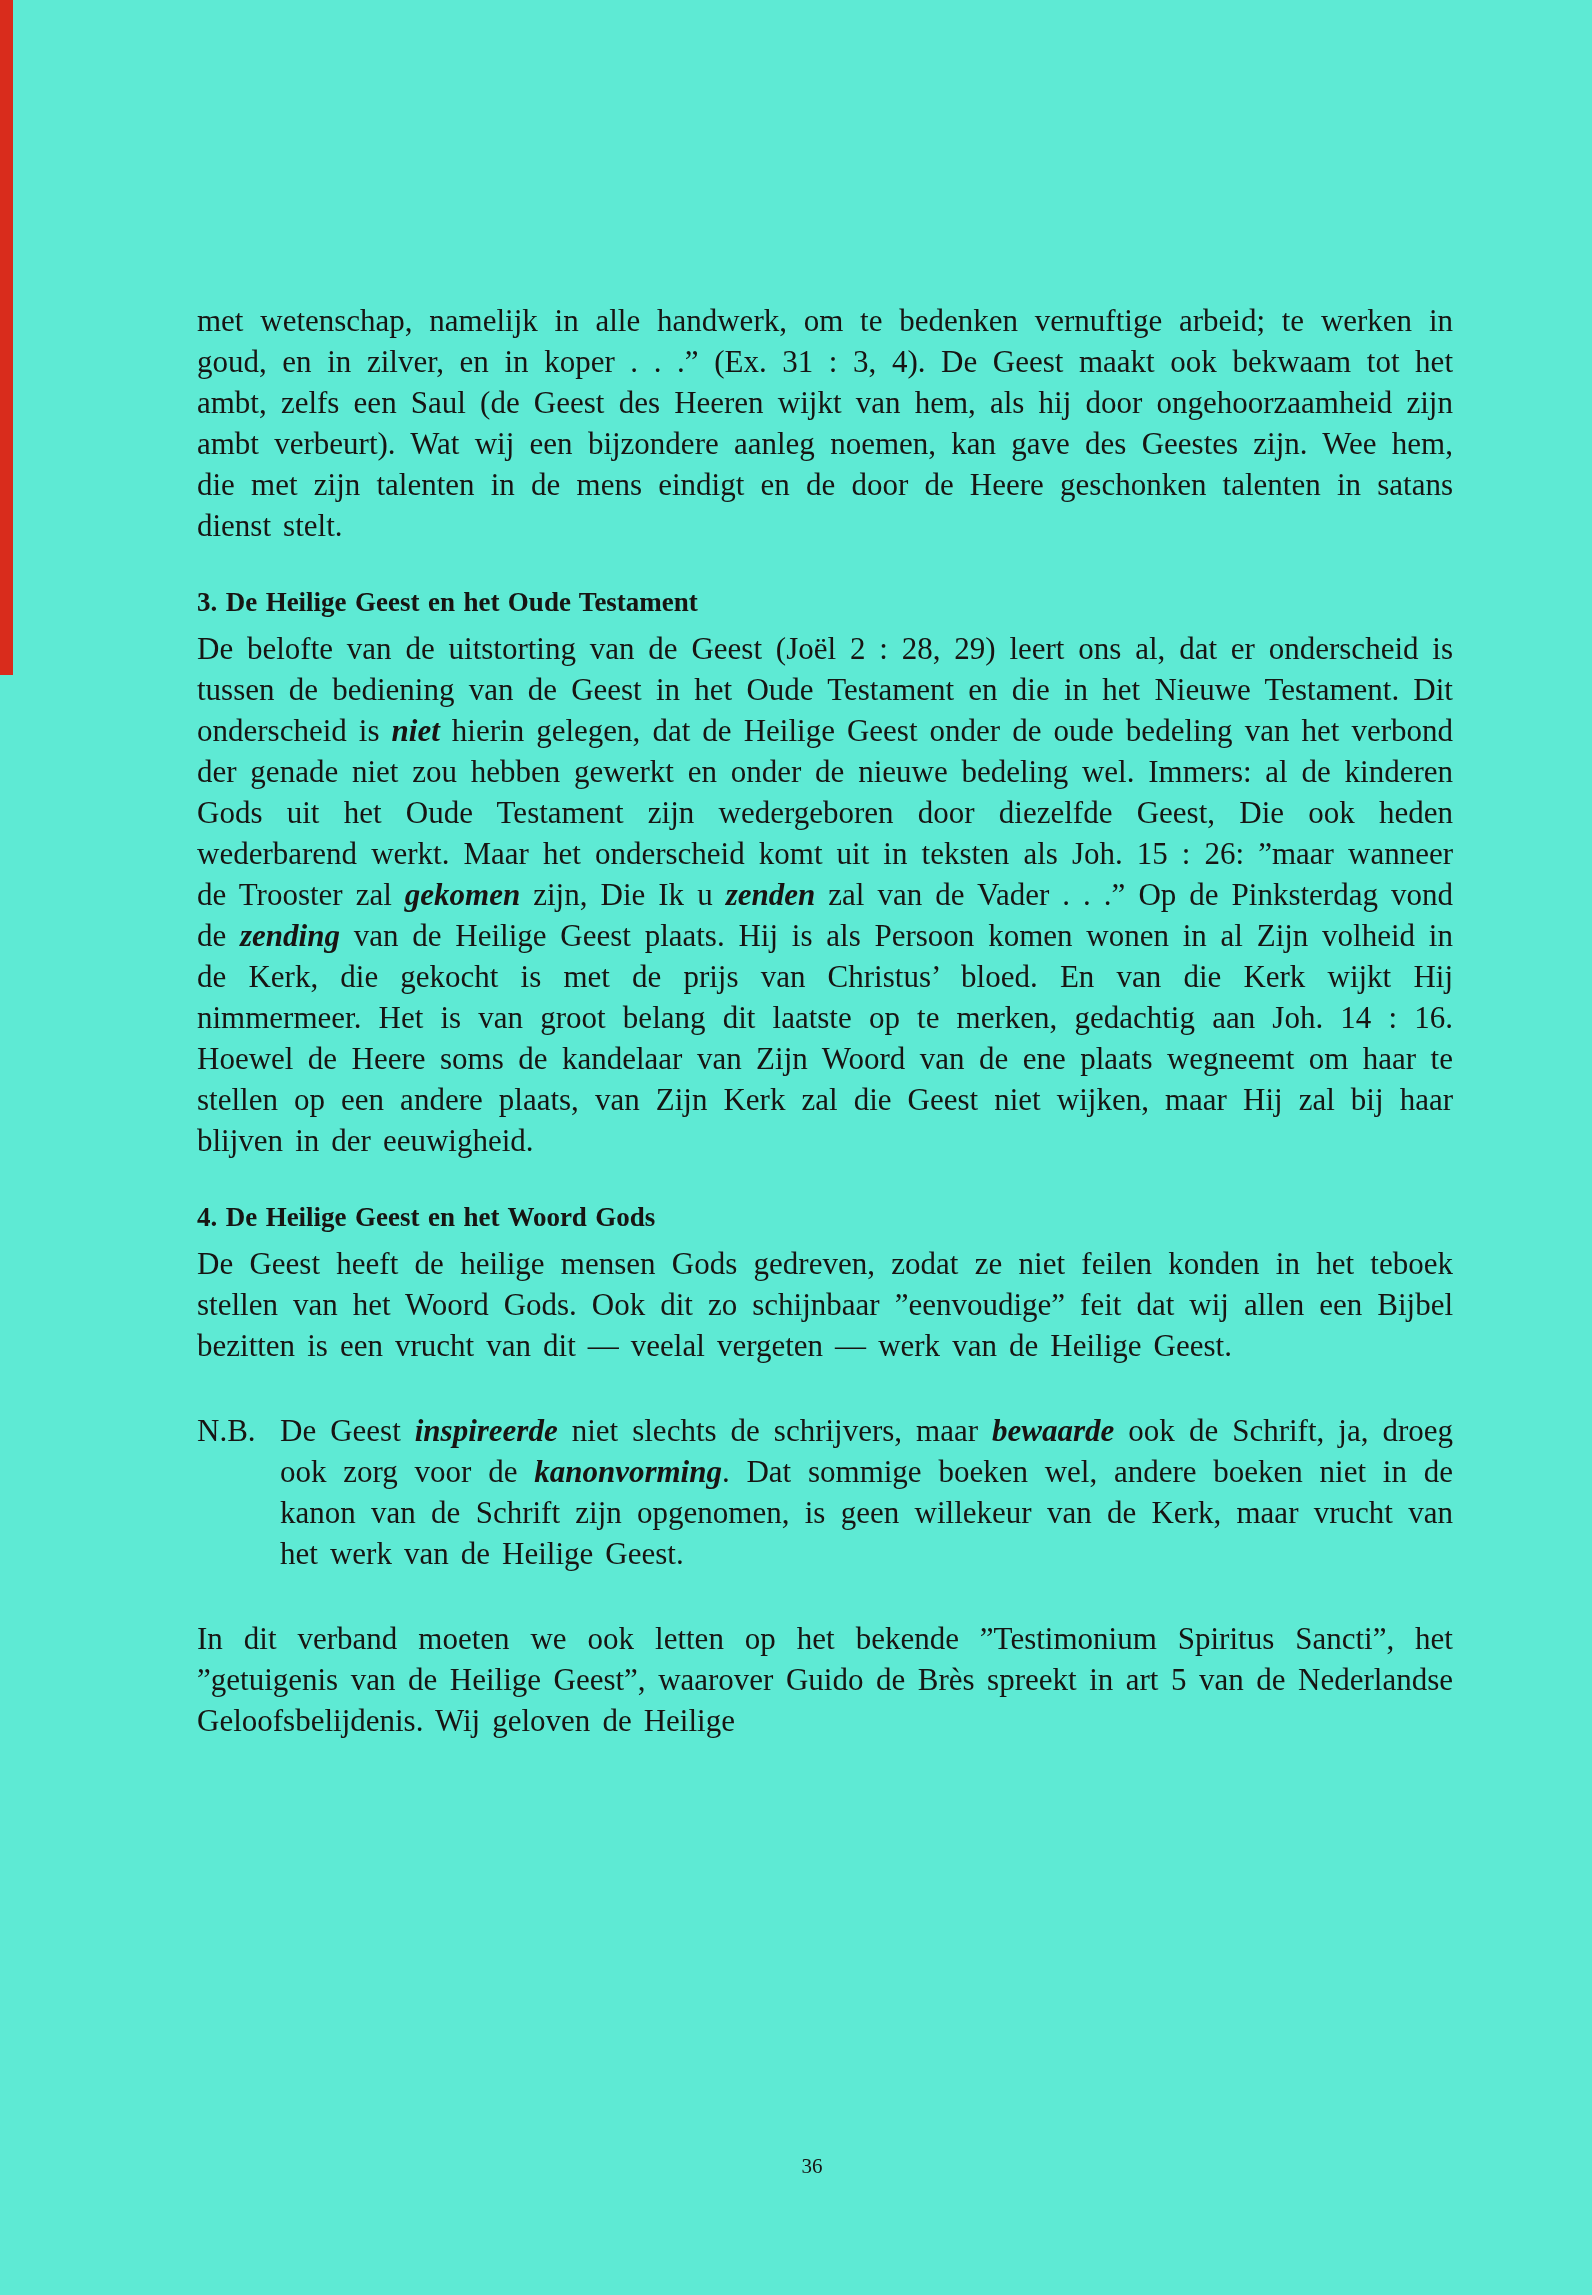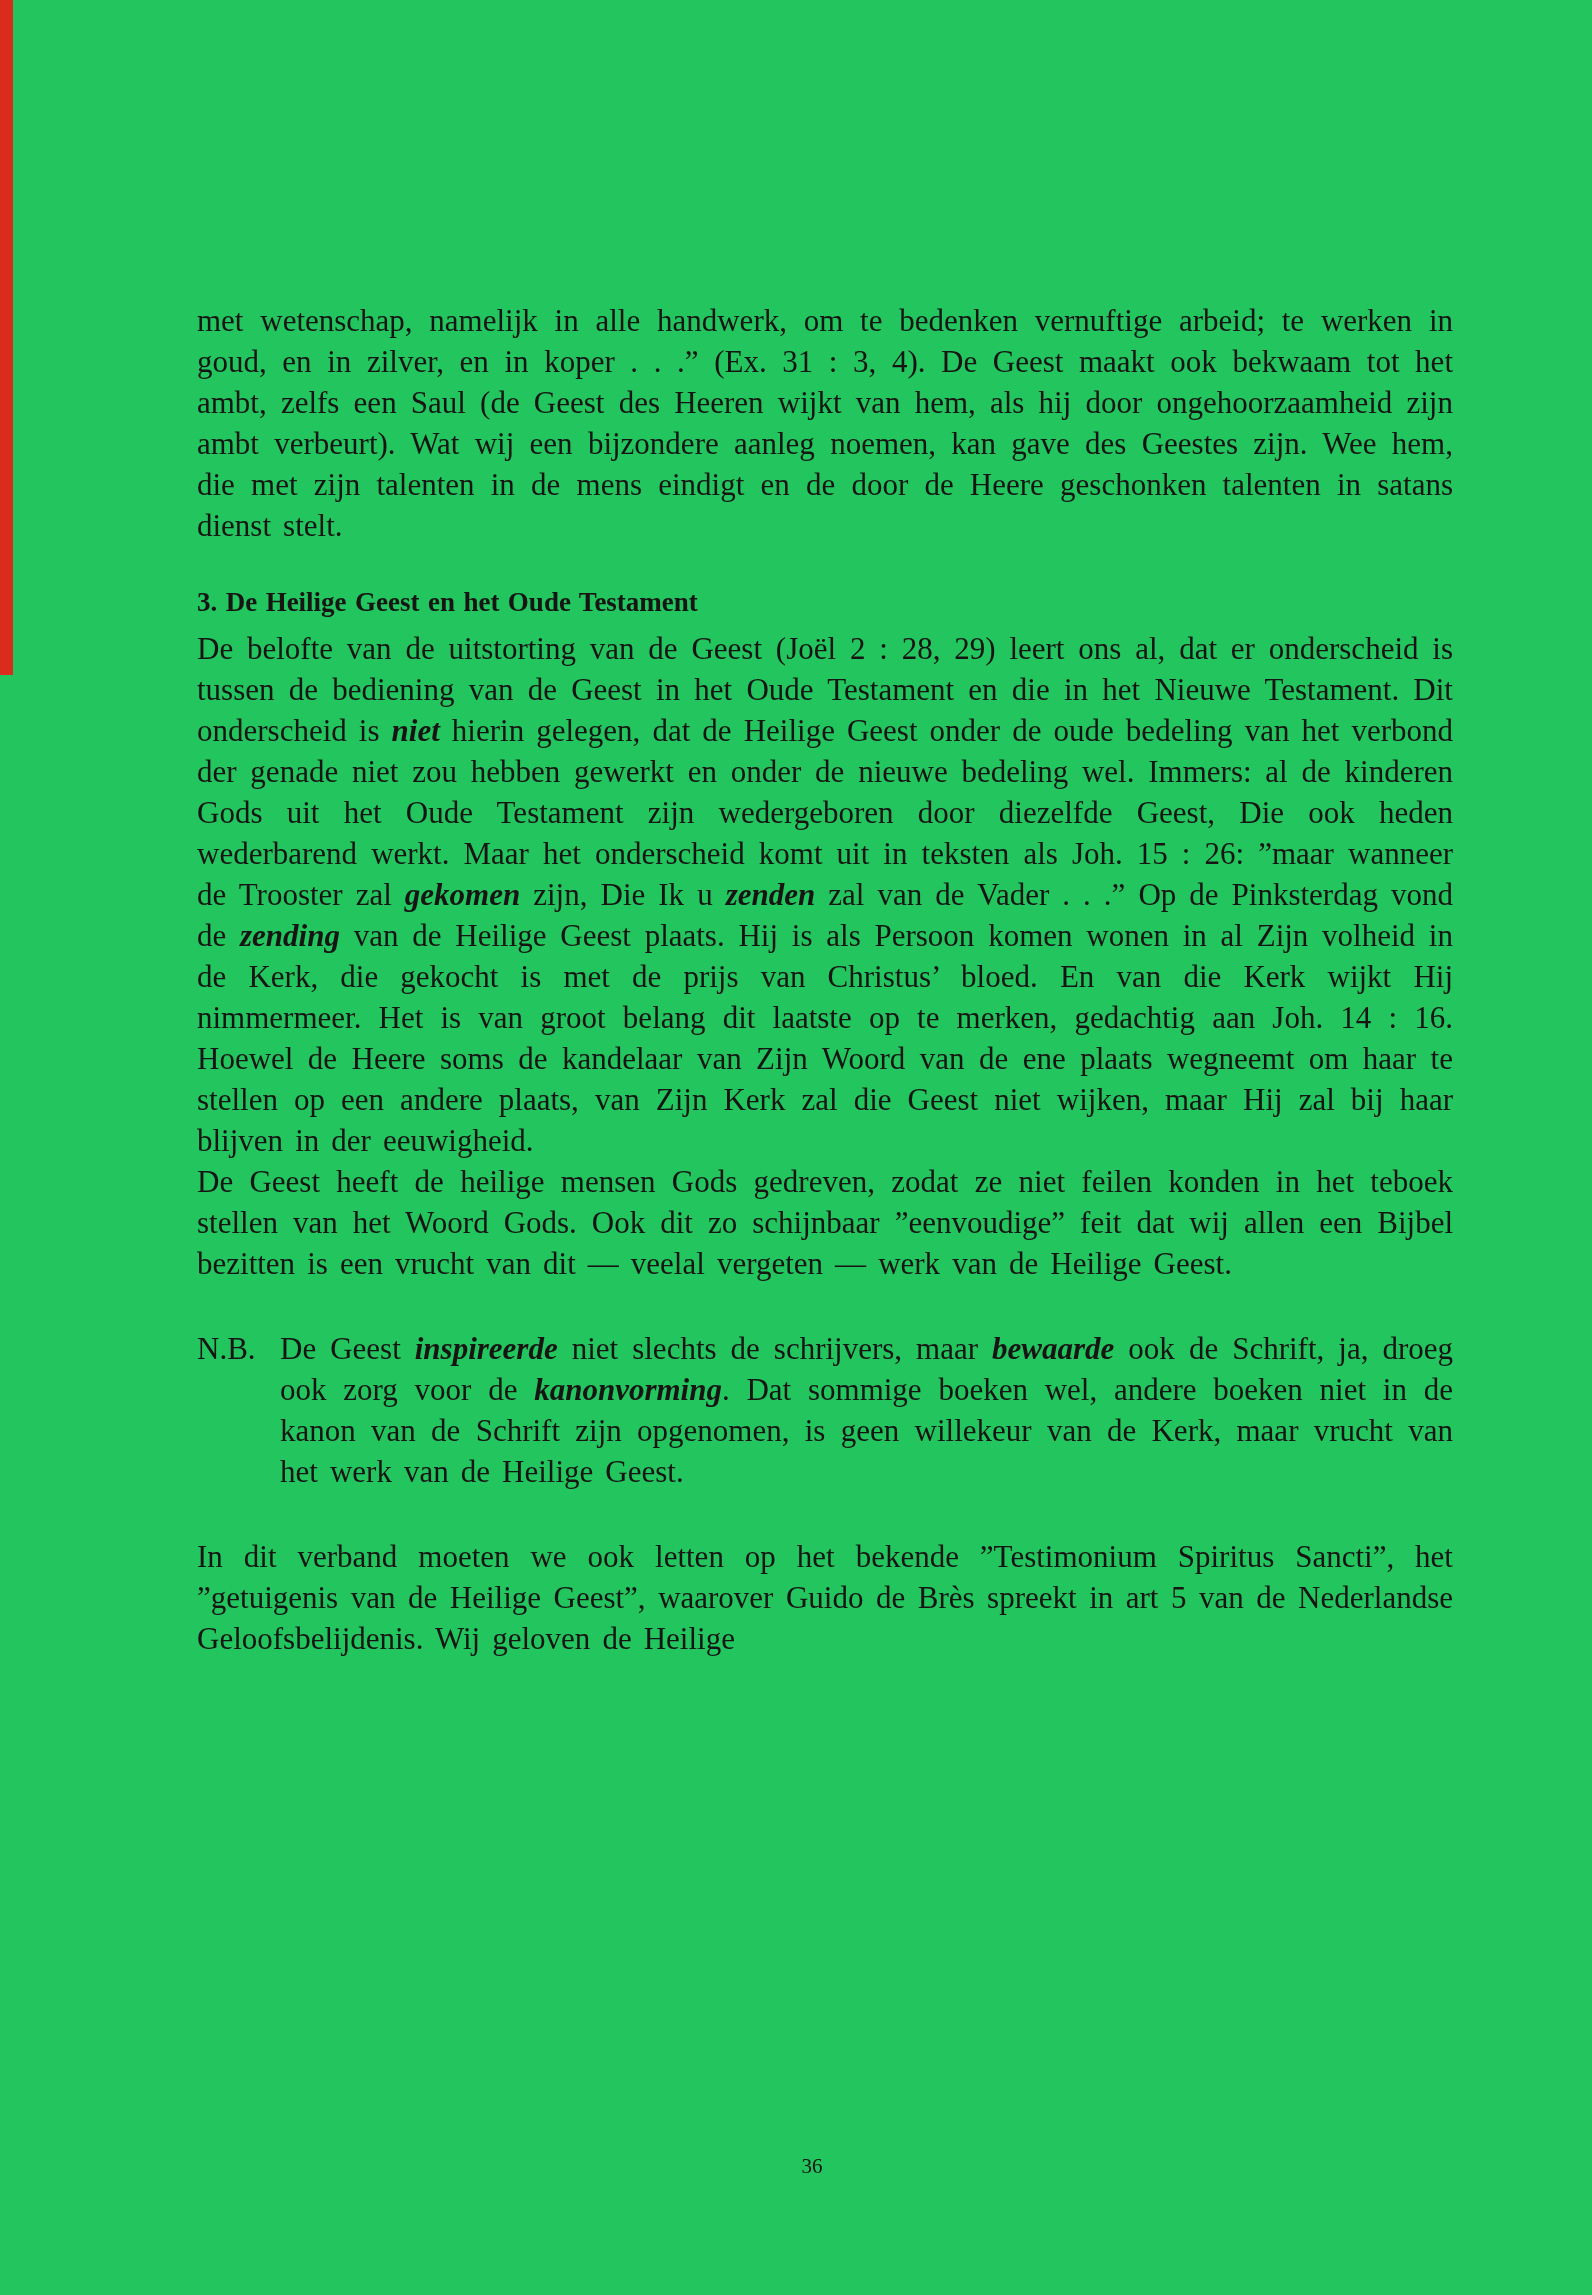--- a/index.html
+++ b/index.html
@@ -8,21 +8,21 @@
     width: 1592px;
     height: 2295px;
     position: relative;
     background: #ffffff;
     font-family: "Liberation Serif", "DejaVu Serif", serif;
     color: #171513;
   }
   .page {
     position: absolute;
     inset: 0;
-    background: #22c55e;
+    background: #5eead4;
     overflow: hidden;
   }
   .scan-strip {
     position: absolute;
     left: 0;
     top: 0;
     width: 13px;
     height: 675px;
     background: #d92c1c;
   }
@@ -71,20 +71,21 @@
   <div class="scan-strip"></div>
 
   <div class="text-block">
 
     <p class="para"><span>met wetenschap, namelijk in alle handwerk, om te bedenken vernuftige arbeid; te werken in goud, en in zilver, en in koper . . .” (Ex. 31 : 3, 4). De Geest maakt ook bekwaam tot het ambt, zelfs een Saul (de Geest des Heeren wijkt van hem, als hij door ongehoorzaamheid zijn ambt verbeurt). Wat wij een bijzondere aanleg noemen, kan gave des Geestes zijn. Wee hem, die met zijn talenten in de mens eindigt en de door de Heere geschonken talenten in satans dienst stelt.</span></p>
 
     <h2 class="heading">3. De Heilige Geest en het Oude Testament</h2>
 
     <p class="para"><span>De belofte van de uitstorting van de Geest (Joël 2 : 28, 29) leert ons al, dat er onderscheid is tussen de bediening van de Geest in het Oude Testament en die in het Nieuwe Testament. Dit onderscheid is </span><em>niet</em><span> hierin gelegen, dat de Heilige Geest onder de oude bedeling van het verbond der genade niet zou hebben gewerkt en onder de nieuwe bedeling wel. Immers: al de kinderen Gods uit het Oude Testament zijn wedergeboren door diezelfde Geest, Die ook heden wederbarend werkt. Maar het onderscheid komt uit in teksten als Joh. 15 : 26: ”maar wanneer de Trooster zal </span><em>gekomen</em><span> zijn, Die Ik u </span><em>zenden</em><span> zal van de Vader . . .” Op de Pinksterdag vond de </span><em>zending</em><span> van de Heilige Geest plaats. Hij is als Persoon komen wonen in al Zijn volheid in de Kerk, die gekocht is met de prijs van Christus’ bloed. En van die Kerk wijkt Hij nimmermeer. Het is van groot belang dit laatste op te merken, gedachtig aan Joh. 14 : 16. Hoewel de Heere soms de kandelaar van Zijn Woord van de ene plaats wegneemt om haar te stellen op een andere plaats, van Zijn Kerk zal die Geest niet wijken, maar Hij zal bij haar blijven in der eeuwigheid.</span></p>
 
+    <h2 class="heading">4. De Heilige Geest en het Woord Gods</h2>
 
 
 
     <p class="para"><span>De Geest heeft de heilige mensen Gods gedreven, zodat ze niet feilen konden in het teboek stellen van het Woord Gods. Ook dit zo schijnbaar ”eenvoudige” feit dat wij allen een Bijbel bezitten is een vrucht van dit — veelal vergeten — werk van de Heilige Geest.</span></p>
 
     <p class="para nb gap"><span class="nb-label">N.B.</span><span>De Geest </span><em>inspireerde</em><span> niet slechts de schrijvers, maar </span><em>bewaarde</em><span> ook de Schrift, ja, droeg ook zorg voor de </span><em>kanonvorming</em><span>. Dat sommige boeken wel, andere boeken niet in de kanon van de Schrift zijn opgenomen, is geen willekeur van de Kerk, maar vrucht van het werk van de Heilige Geest.</span></p>
 
     <p class="para gap"><span>In dit verband moeten we ook letten op het bekende ”Testimonium Spiritus Sancti”, het ”getuigenis van de Heilige Geest”, waarover Guido de Brès spreekt in art 5 van de Nederlandse Geloofsbelijdenis. Wij geloven de Heilige</span></p>
 
   </div>

